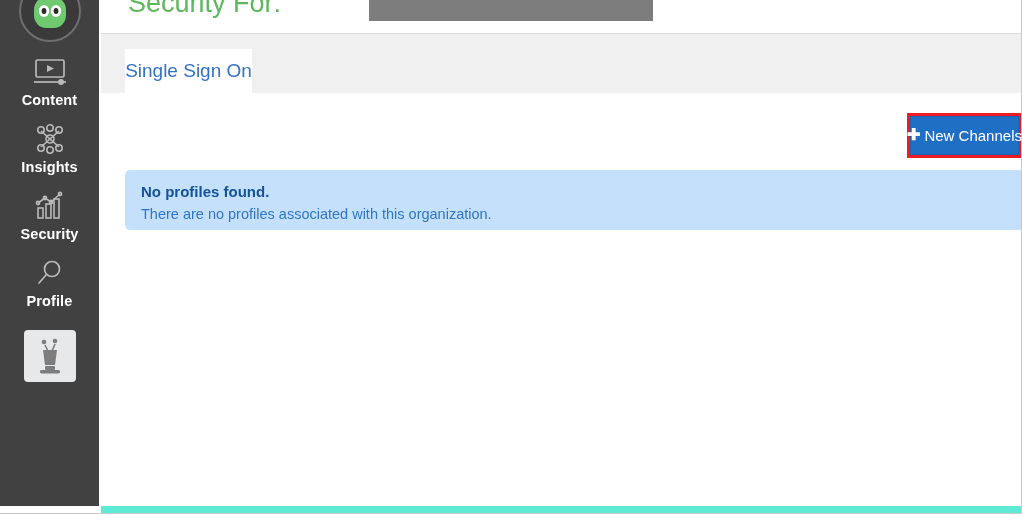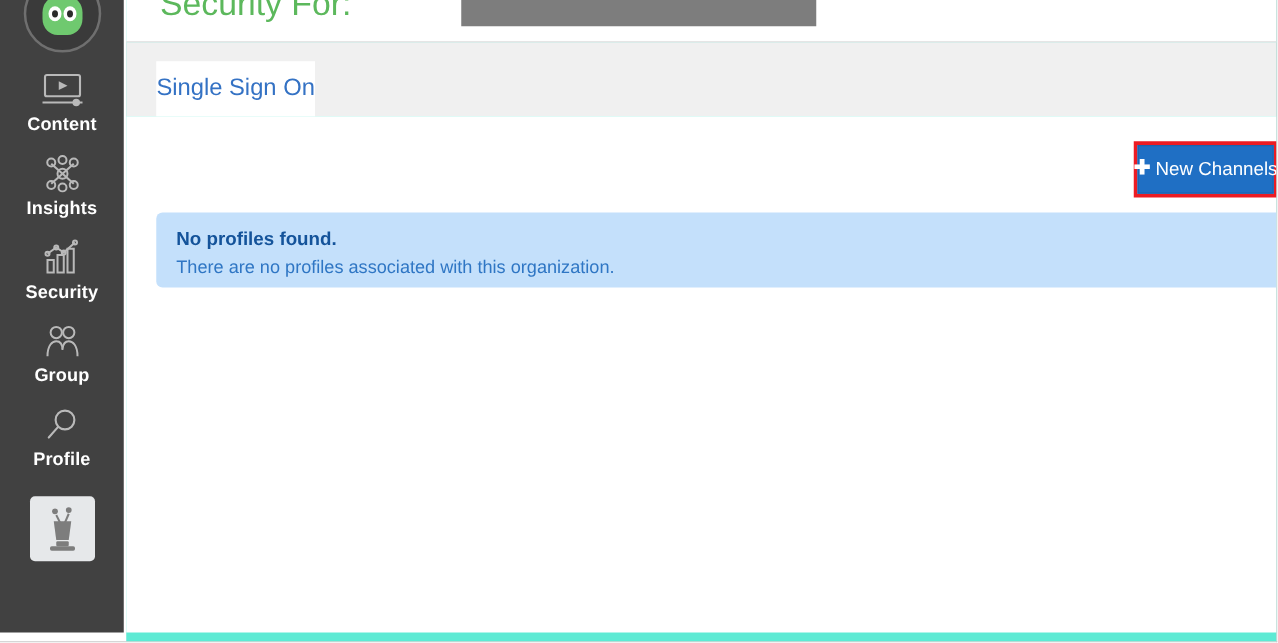--- a/index.html
+++ b/index.html
@@ -225,33 +225,20 @@
             <circle cx="5" cy="12" r="1.6"></circle>
               <circle cx="12" cy="7" r="1.6"></circle>
             <circle cx="18" cy="11" r="1.6"></circle>
               <circle cx="27" cy="3" r="1.6"></circle>
           </g>
         </svg>
       </span>
       <span class="nav-label">Security</span>
     </div>
 
-    <div class="nav-item">
-      <span class="nav-icon">
-        <svg width="34" height="30" viewBox="0 0 34 30">
-          <g fill="none" stroke="#b9b9b9" stroke-width="1.6">
-            <circle cx="12" cy="8" r="4.5"></circle>
-            <circle cx="22" cy="8" r="4.5"></circle>
-            <path d="M5 27 C5 18 9 15 12 15 C15 15 17 17.5 17 22"></path>
-            <path d="M29 27 C29 18 25 15 22 15 C19.5 15 17.5 17 17 21"></path>
-          </g>
-        </svg>
-      </span>
-      <span class="nav-label">Group</span>
-    </div>
 
     <div class="nav-item">
       <span class="nav-icon">
         <svg width="32" height="30" viewBox="0 0 32 30">
           <g fill="none" stroke="#b9b9b9" stroke-width="1.7">
             <circle cx="18" cy="11" r="7.5"></circle>
             <line x1="12.5" y1="16.5" x2="5" y2="25" stroke-linecap="round"></line>
           </g>
         </svg>
       </span>

